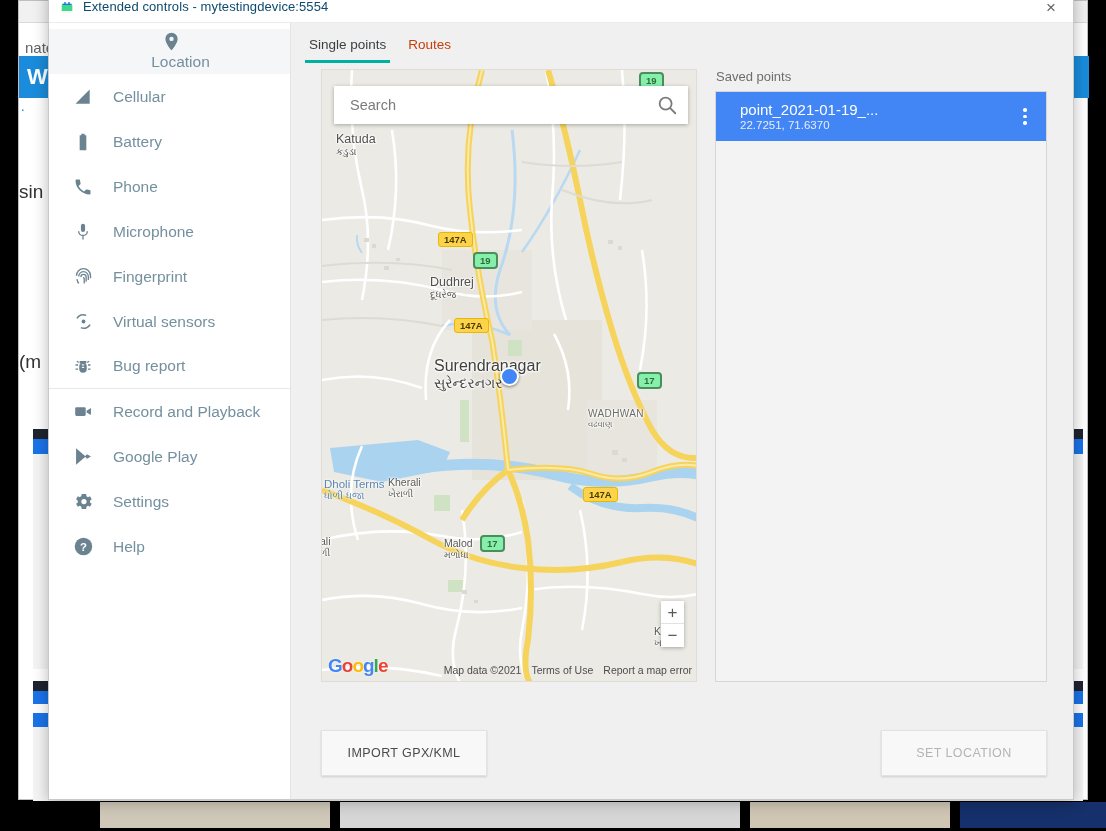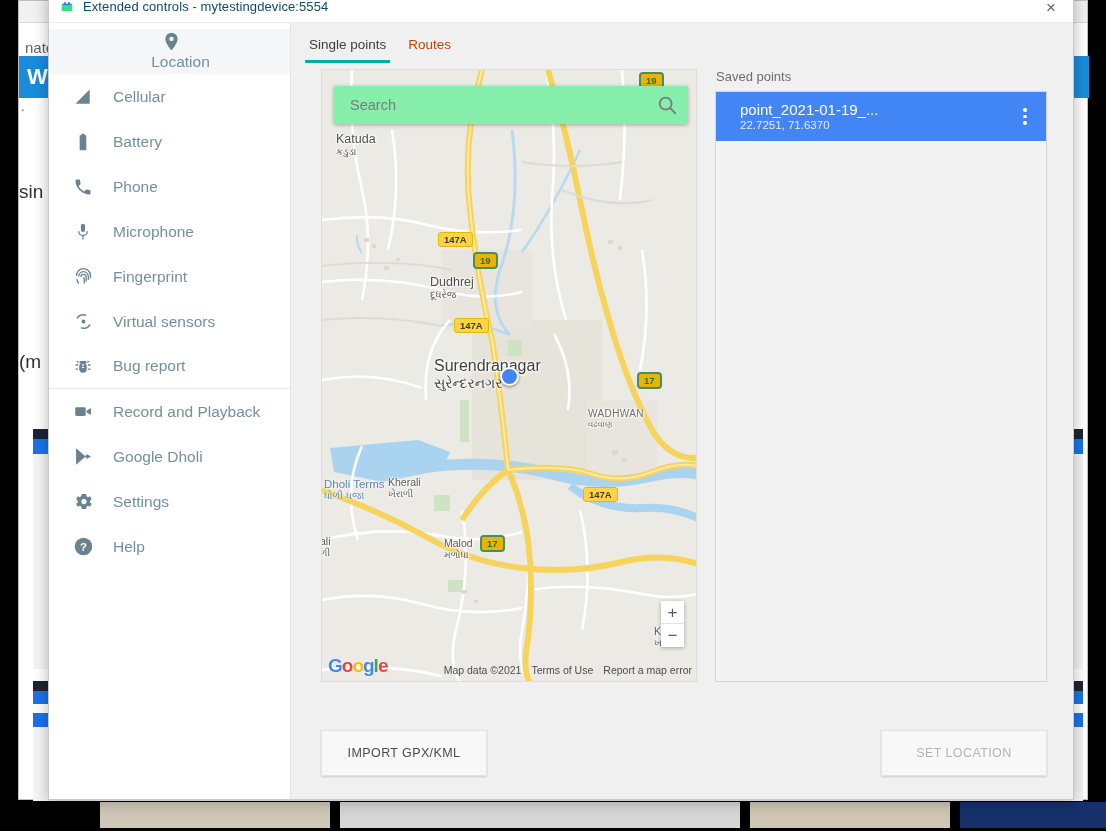--- a/index.html
+++ b/index.html
@@ -209,21 +209,21 @@
     width: 22px; height: 30px; flex: 0 0 22px;
     display: flex; flex-direction: column; align-items: center; justify-content: center;
     gap: 3px; cursor: pointer;
   }
   .kebab i { width: 3.5px; height: 3.5px; border-radius: 50%; background: #fff; display: block; }
 
   
   #map-search {
     position: absolute; left: 12px; top: 16px;
     width: 354px; height: 38px;
-    background: #86efac;
+    background: #ffffff;
     box-shadow: 0 1px 4px rgba(0,0,0,.3);
     display: flex; align-items: center;
     padding: 0 10px 0 14px;
     z-index: 6;
   }
   #map-search input {
     flex: 1 1 auto; border: 0; outline: none;
     font-size: 14.5px; color: #3c4043;
     font-family: "Liberation Sans", sans-serif;
     background: transparent;
@@ -246,21 +246,21 @@
 
   .shield {
     position: absolute;
     font-size: 9.5px; font-weight: bold;
     border-radius: 3px;
     padding: 1px 5px 1px 5px;
     pointer-events: none;
     line-height: 11px;
   }
   .shield.sh-yellow { background: #fcd34a; color: #4a3c00; border: 1px solid #e6b800; }
-  .shield.sh-green  { background: #eab308; color: #2f6d3a; border: 2px solid #4a8f5b; border-radius: 4px; }
+  .shield.sh-green  { background: #86efac; color: #2f6d3a; border: 2px solid #4a8f5b; border-radius: 4px; }
 
   .map-marker {
     position: absolute;
     width: 19px; height: 19px; border-radius: 50%;
     background: #4285f4; border: 2.5px solid #ffffff;
     box-shadow: 0 1px 3px rgba(0,0,0,.45);
     z-index: 5;
   }
   #zoom-ctl {
     position: absolute; right: 12px; bottom: 34px;
@@ -463,21 +463,21 @@
         <span class="nav-label">Record and Playback</span>
       </div>
 
       <div class="nav-item">
         <span class="nav-icon">
           <svg viewBox="0 0 24 24" width="21" height="21" fill="currentColor">
               <path d="M3.5 2.5v19l11-9.5z"></path>
               <path d="M16 9.5l4.5 2.5-4.5 2.5-2.6-2.5z"></path>
             </svg>
         </span>
-        <span class="nav-label">Google Dholi</span>
+        <span class="nav-label">Google Play</span>
       </div>
 
       <div class="nav-item">
         <span class="nav-icon">
           <svg viewBox="0 0 24 24" width="21" height="21" fill="currentColor">
               <path d="M19.4 13a7.6 7.6 0 0 0 0-2l2-1.5-2-3.4-2.3 1a7.6 7.6 0 0 0-1.7-1L15 3.5H9.9l-.4 2.6c-.6.2-1.2.6-1.7 1l-2.3-1-2 3.4 2 1.5a7.6 7.6 0 0 0 0 2l-2 1.5 2 3.4 2.3-1c.5.4 1.1.8 1.7 1l.4 2.6H15l.4-2.6c.6-.2 1.2-.6 1.7-1l2.3 1 2-3.4zM12.5 15a3 3 0 1 1 0-6 3 3 0 0 1 0 6z"></path>
             </svg>
         </span>
         <span class="nav-label">Settings</span>
       </div>

